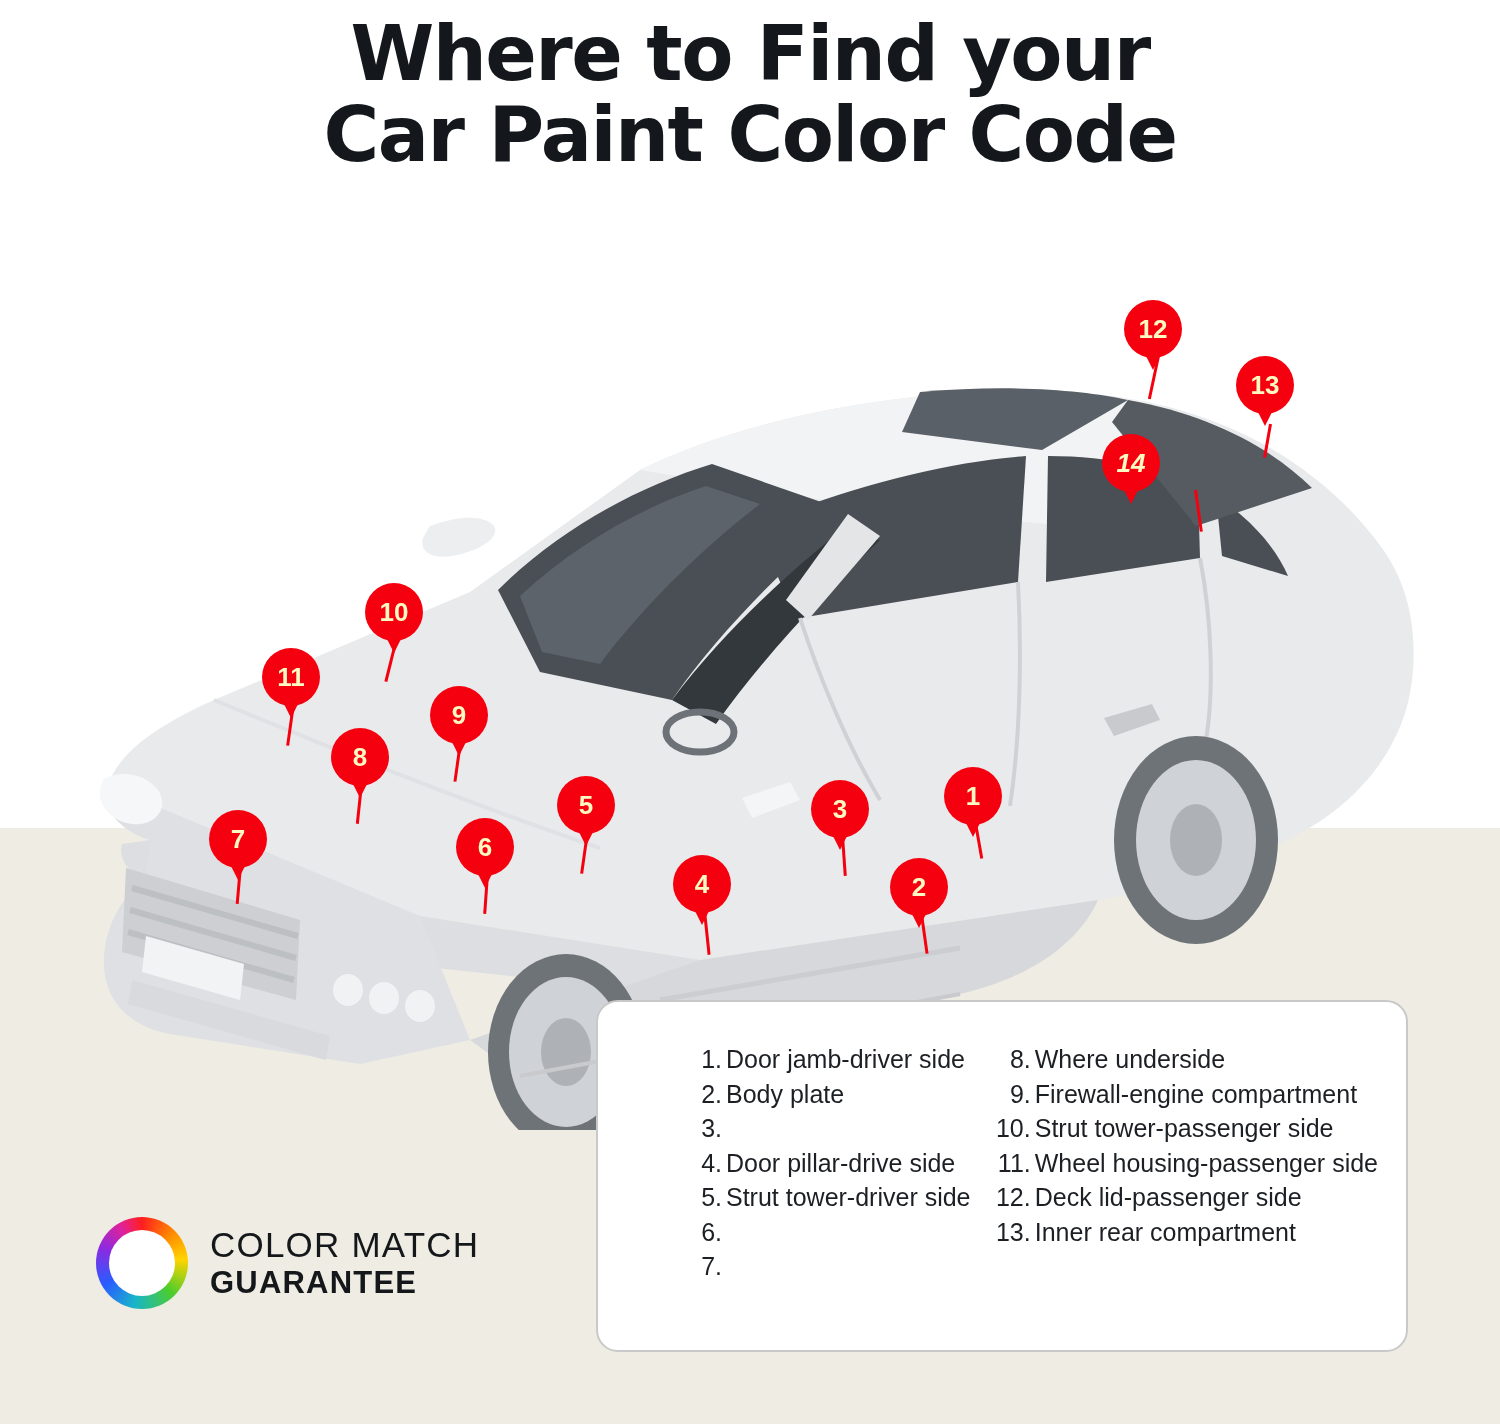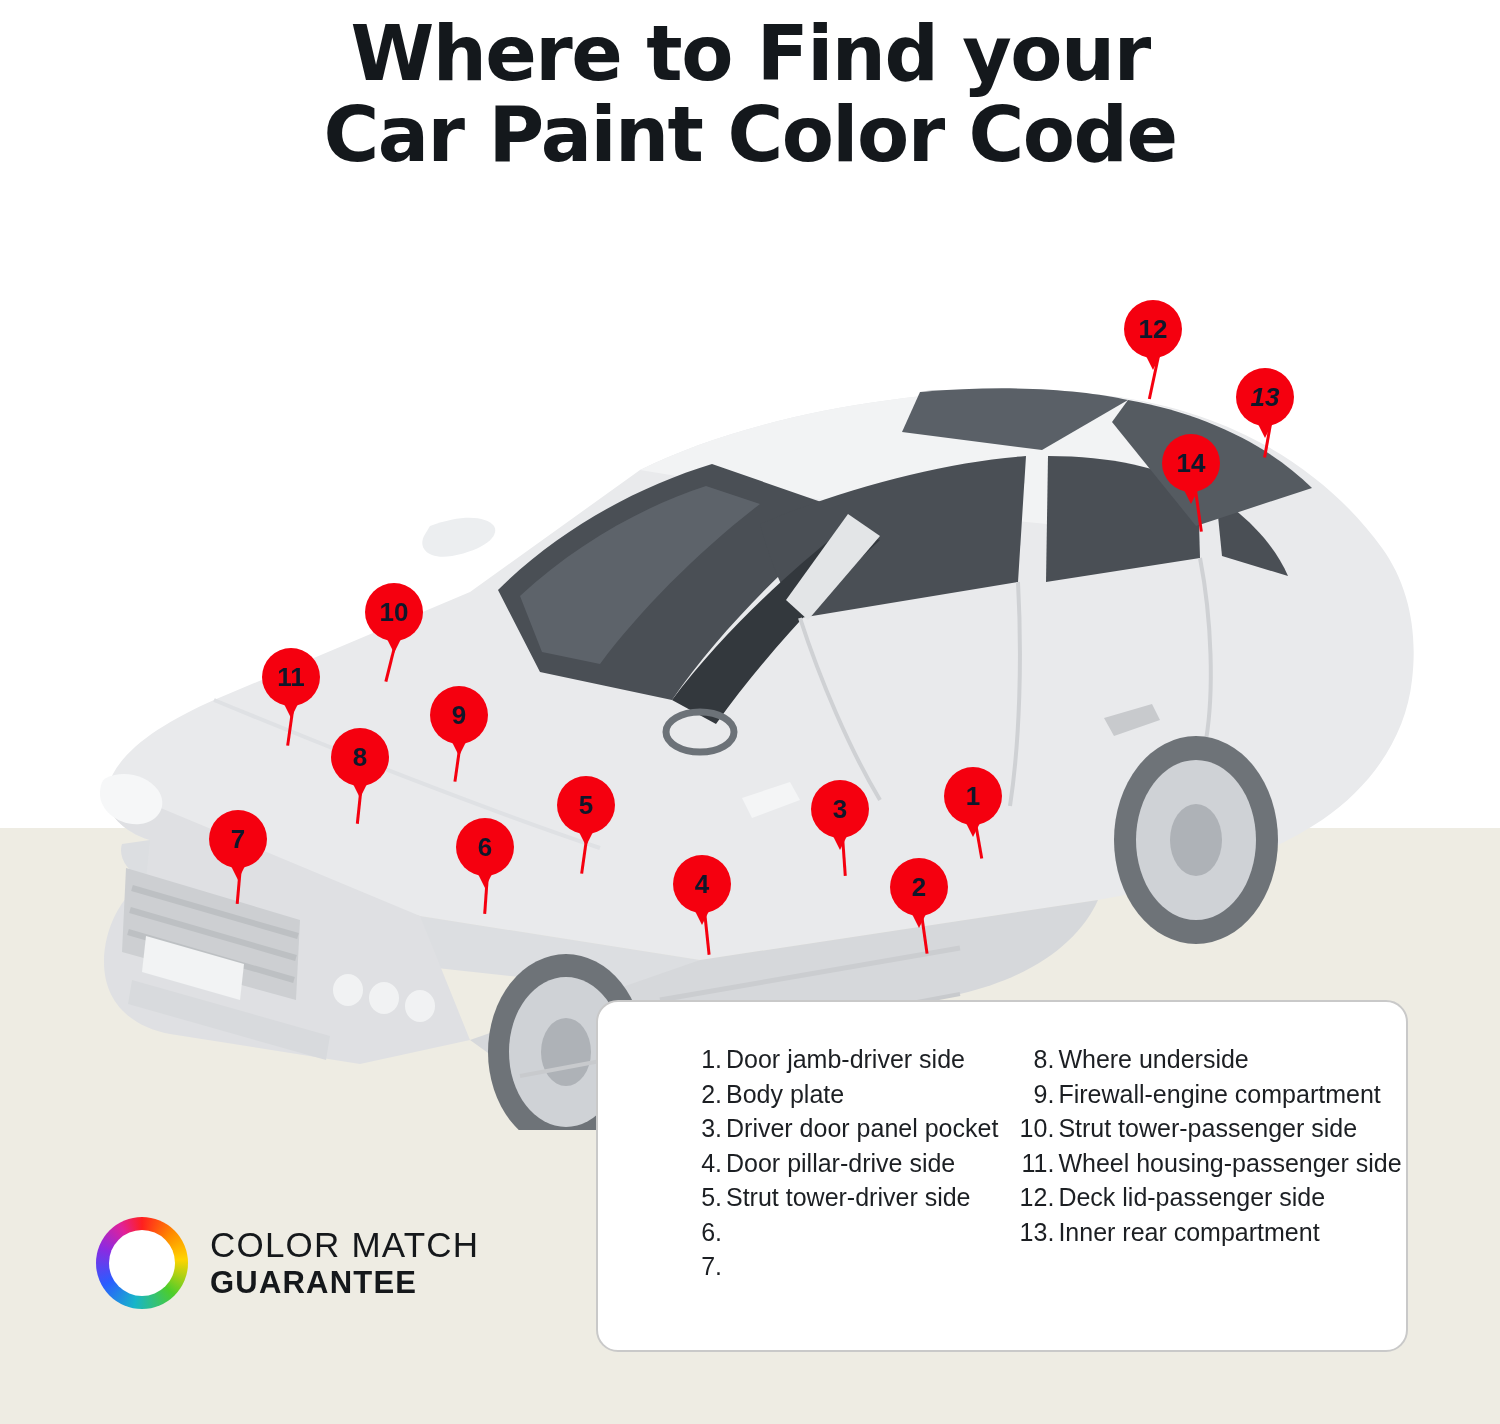--- a/index.html
+++ b/index.html
@@ -58,21 +58,21 @@
     height: 830px;
   }
 
   
   .pin {
     position: absolute;
     width: 58px;
     height: 58px;
     border-radius: 50%;
     background: #f5000f;
-    color: #0f172a;
+    color: #fef9c3;
     font-size: 26px;
     font-weight: 700;
     display: flex;
     align-items: center;
     justify-content: center;
     font-family: "Liberation Sans", sans-serif;
     box-sizing: border-box;
   }
   .pin::after {
     content: "";
@@ -307,38 +307,37 @@
   <div class="pin" style="left:811px;  top:780px;">3</div>
   <div class="pin" style="left:673px;  top:855px;">4</div>
   <div class="pin" style="left:557px;  top:776px;">5</div>
   <div class="pin" style="left:456px;  top:818px;">6</div>
   <div class="pin" style="left:209px;  top:810px;">7</div>
   <div class="pin" style="left:331px;  top:728px;">8</div>
   <div class="pin" style="left:430px;  top:686px;">9</div>
   <div class="pin" style="left:365px;  top:583px;">10</div>
   <div class="pin" style="left:262px;  top:648px;">11</div>
   <div class="pin" style="left:1124px; top:300px;">12</div>
-  <div class="pin" style="left:1236px; top:368px;font-style:italic;">13</div>
-  <div class="pin" style="left:1162px; top:434px;">14</div>
+  <div class="pin" style="left:1236px; top:356px;">13</div>
+  <div class="pin" style="left:1102px; top:434px;font-style:italic;">14</div>
 </div>
 
 <div id="legend">
   <div id="legend-cols">
     <div class="legend-col left">
       <div class="legend-item">
         <span class="legend-num">1.</span>
         <span>Door jamb-driver side</span>
       </div>
       <div class="legend-item">
         <span class="legend-num">2.</span>
         <span>Body plate</span>
       </div>
       <div class="legend-item">
         <span class="legend-num">3.</span>
-        <span>Driver door panel pocket</span>
       </div>
       <div class="legend-item">
         <span class="legend-num">4.</span>
         <span>Door pillar-drive side</span>
       </div>
       <div class="legend-item">
         <span class="legend-num">5.</span>
         <span>Strut tower-driver side</span>
       </div>
       <div class="legend-item">

